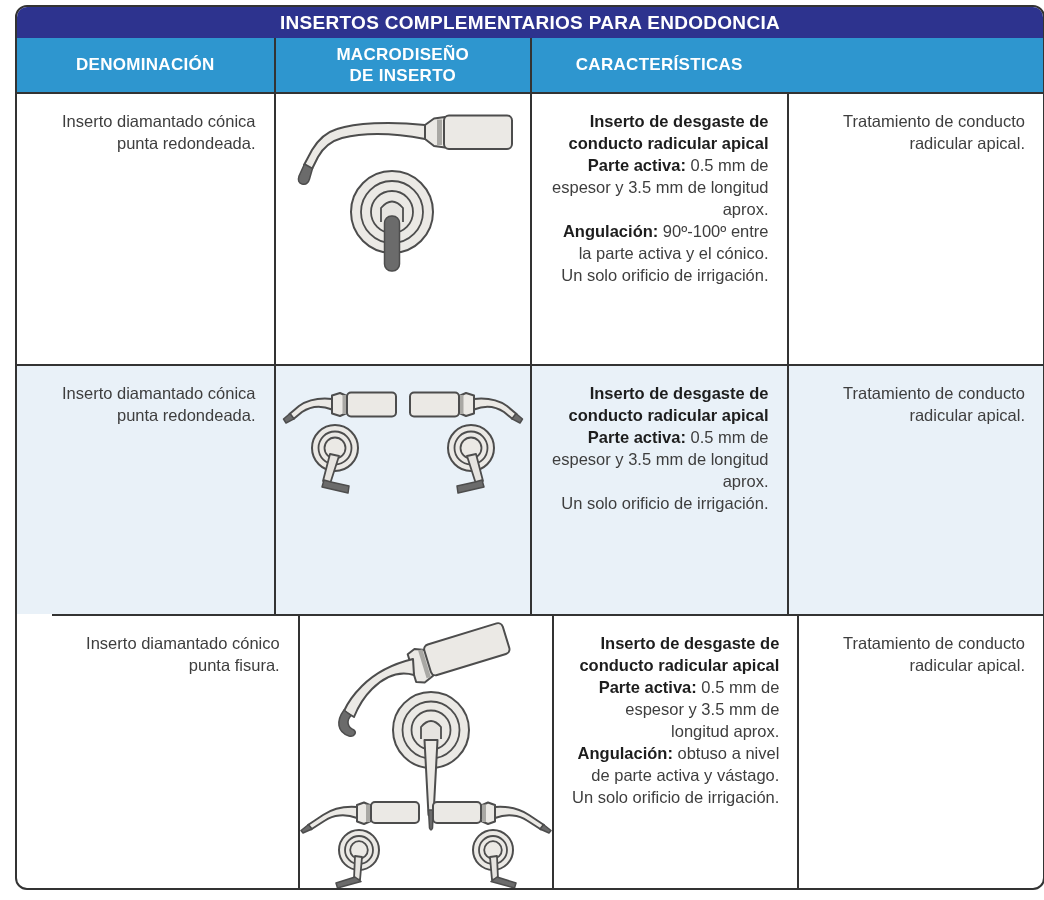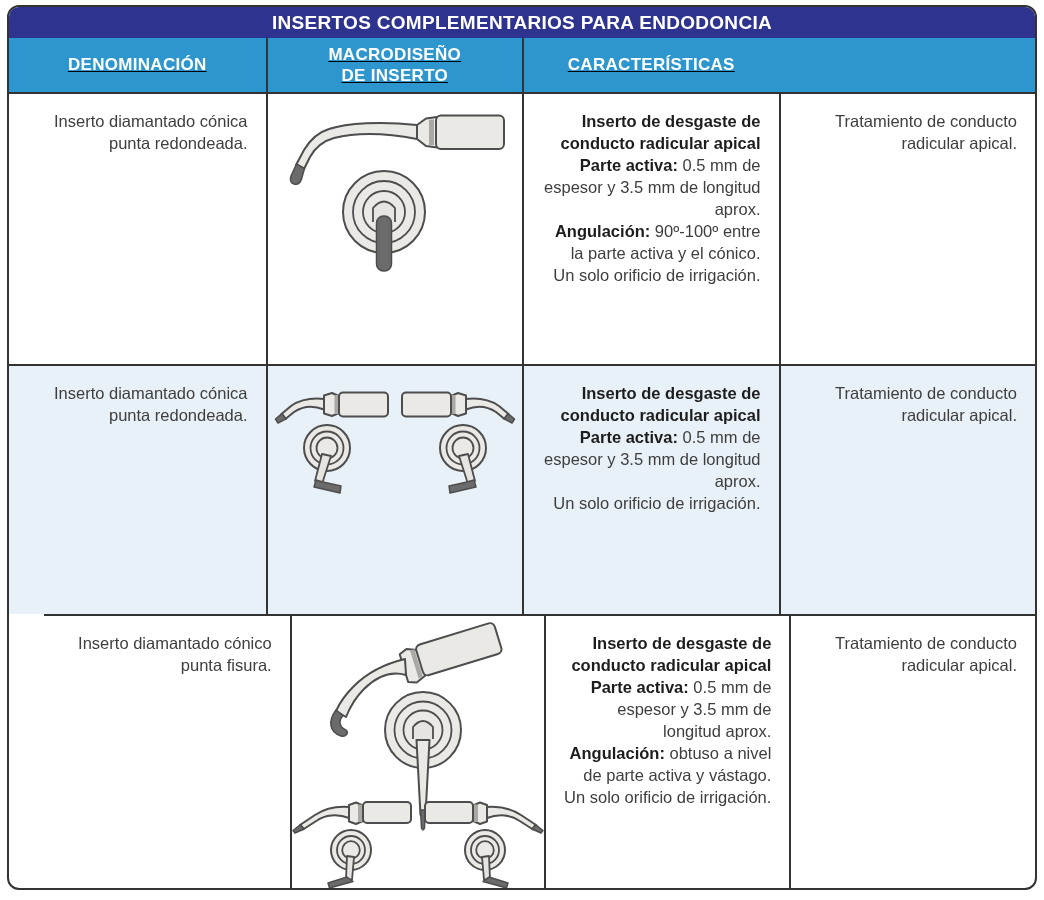--- a/index.html
+++ b/index.html
@@ -4,26 +4,26 @@
 <style>
   :root{
     --title-bar-bg:#2d338e; --title-text:#ffffff;
     --header-bg:#2e96cf; --header-text:#ffffff;
     --border:#333333; --body-text:#3e3e3e; --heading-text:#1d1d1d;
     --row-bg:#ffffff; --row-alt-bg:#e9f1f8; --page-bg:#ffffff;
     --instrument-fill:#ebe9e5; --instrument-stroke:#4d4d4d; --instrument-tip:#6b6b6b;
   }
   *{margin:0;padding:0;box-sizing:border-box;}
   body{font-family:"Liberation Sans", sans-serif;background:var(--page-bg);}
-  .page{width:1044px;height:900px;background:var(--page-bg);padding:5px 7px;}
+  .page{width:1044px;height:900px;background:var(--page-bg);padding:5px 15px;}
   .table-card{width:1030px;border:2px solid var(--border);border-radius:12px;overflow:hidden;background:#fff;}
   .title-bar{height:31px;background:var(--title-bar-bg);display:flex;align-items:center;justify-content:center;}
   .title-bar span{color:var(--title-text);font-weight:bold;font-size:19px;letter-spacing:.3px;}
   .grid{display:grid;grid-template-columns:1fr 1fr 1fr 1fr;}
-  .header-row{background:var(--header-bg);border-bottom:2px solid var(--border);text-decoration:underline;}
+  .header-row{background:var(--header-bg);border-bottom:2px solid var(--border);}
   .hcell{min-height:54px;display:flex;align-items:center;justify-content:center;text-align:center;
          color:var(--header-text);font-weight:bold;font-size:17px;letter-spacing:.3px;white-space:pre-line;line-height:1.25;padding:4px 6px;}
   .hcell + .hcell{border-left:2px solid var(--border);}
   .body-row + .body-row{border-top:2px solid var(--border);}
   .cell{padding:17px 18px 12px 18px;font-size:16.5px;line-height:1.33;color:var(--body-text);text-align:right;}
   .cell + .cell{border-left:2px solid var(--border);}
   .row-0{min-height:270px;}
   .row-1{min-height:250px;background:var(--row-alt-bg);}
   .row-2{min-height:270px;margin-left:35px;}
   .cell-illustration{display:flex;justify-content:center;align-items:flex-start;padding:0;}

